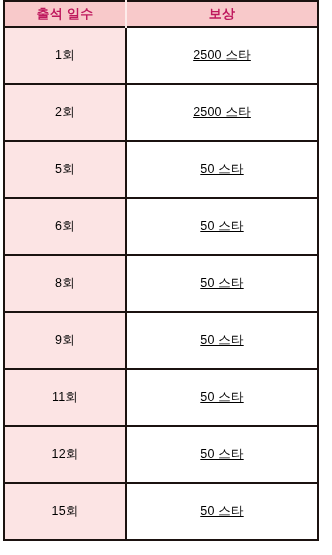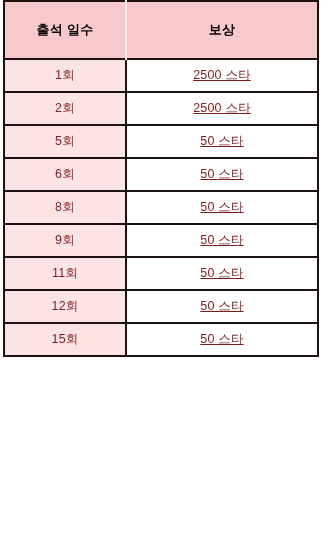--- a/index.html
+++ b/index.html
@@ -27,41 +27,41 @@
     border-collapse: collapse;
     table-layout: fixed;
     border: 2px solid #1b1210;
   }
 
   table.attendance-table col.col-days { width: 122px; }
   table.attendance-table col.col-reward { width: auto; }
 
   thead th {
     background: #f8c9ca;
-    color: #000000;
+    color: #be185d;
     font-size: 13px;
     font-weight: bold;
     text-align: center;
     height: 24px;
-    padding: 16px;
+    padding: 0;
     border: none;
     letter-spacing: 0.3px;
   }
   thead th.th-days {
     border-right: 2px solid #fdeceb;
   }
   thead tr {
     border-bottom: 2px solid #1b1210;
   }
 
   tbody td {
     height: 31px;
-    padding: 0;
+    padding: 12px;
     font-size: 12.5px;
-    color: #7f1d1d;
+    color: #000000;
     text-align: center;
     vertical-align: middle;
     border-top: 2px solid #1b1210;
     letter-spacing: 0.2px;
   }
   tbody tr:first-child td {
     border-top: none;
   }
 
   td.cell-days {

